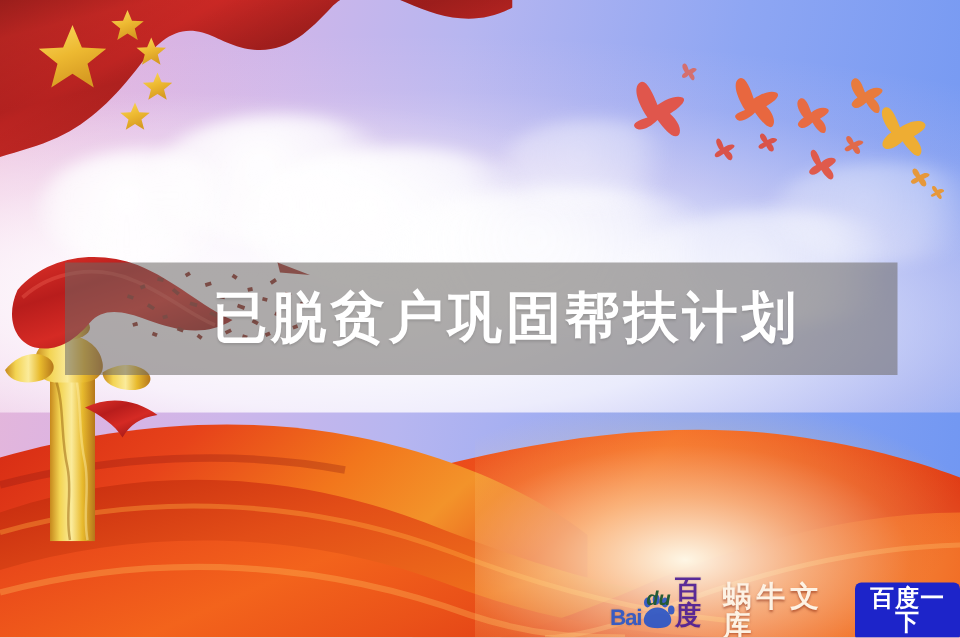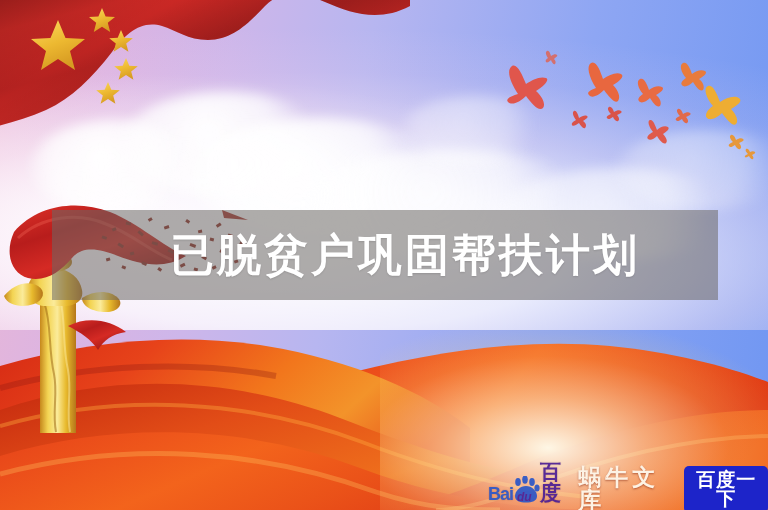--- a/index.html
+++ b/index.html
@@ -125,25 +125,25 @@
     text-shadow: 0 0 2px rgba(0,0,0,.25);
     margin-left: 16px;
   }
   .baidu-paw {
     position: relative;
     width: 30px; height: 27px;
     margin: 0 -1px 0 -2px;
   }
   .baidu-du {
     position: absolute;
-    left: 6px; bottom: 0px;
-    font-size: 12px;
+    left: 6px; bottom: 15px;
+    font-size: 16px;
     font-weight: bold;
     font-style: italic;
-    color: #4c1d95;
+    color: #14532d;
     z-index: 3;
     line-height: 1;
   }
   .baidu-cn {
     font-size: 21px;
     font-weight: bold;
     color: #4c1d95;
     line-height: 1;
     letter-spacing: -1px;
     text-shadow: 0 0 2px rgba(0,0,0,.2);

